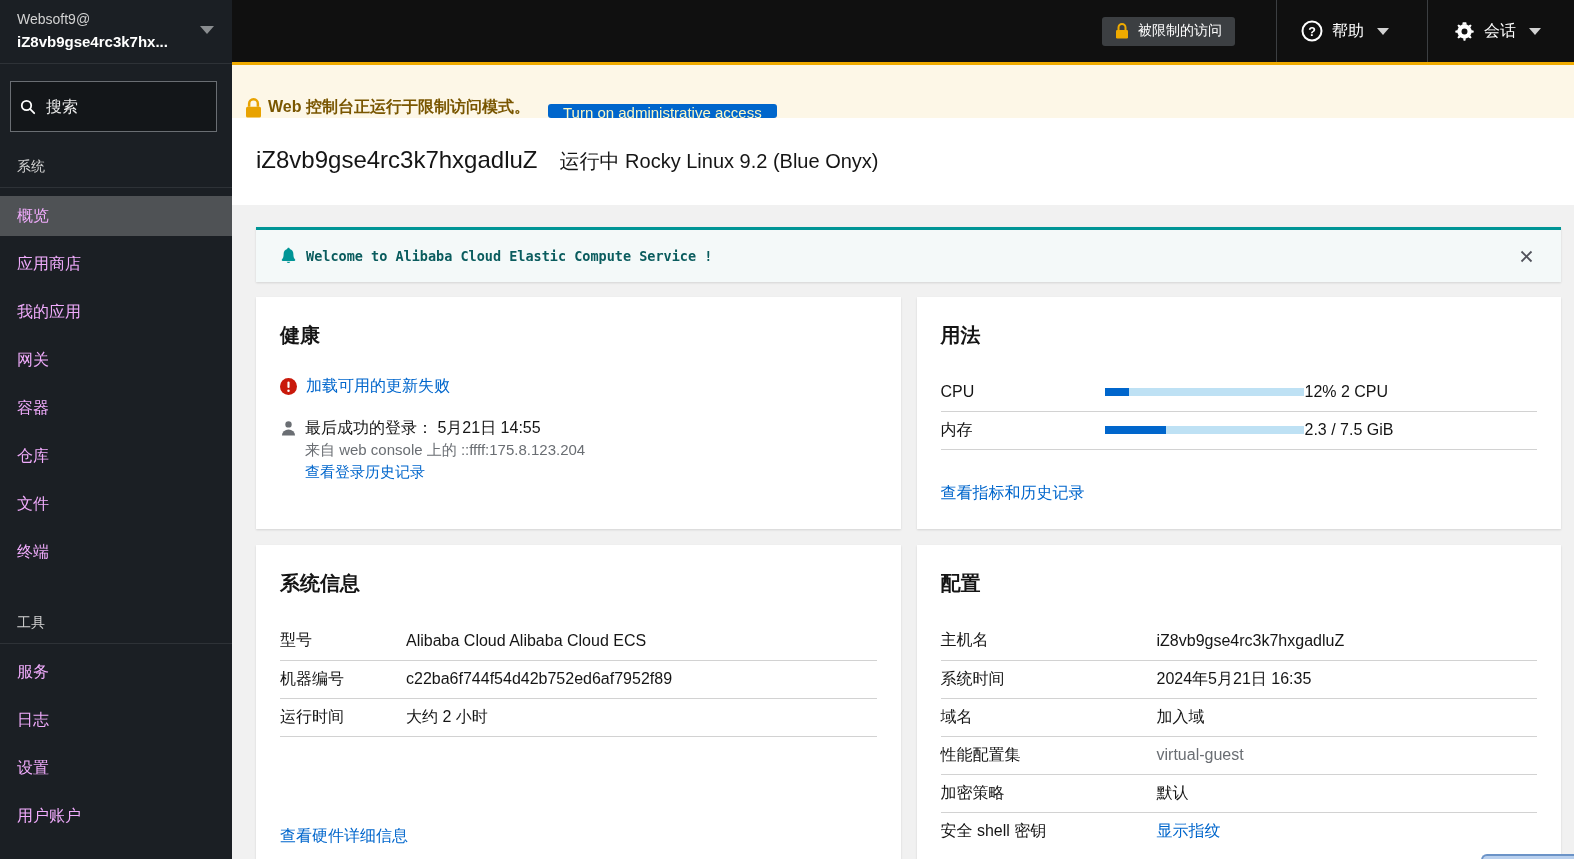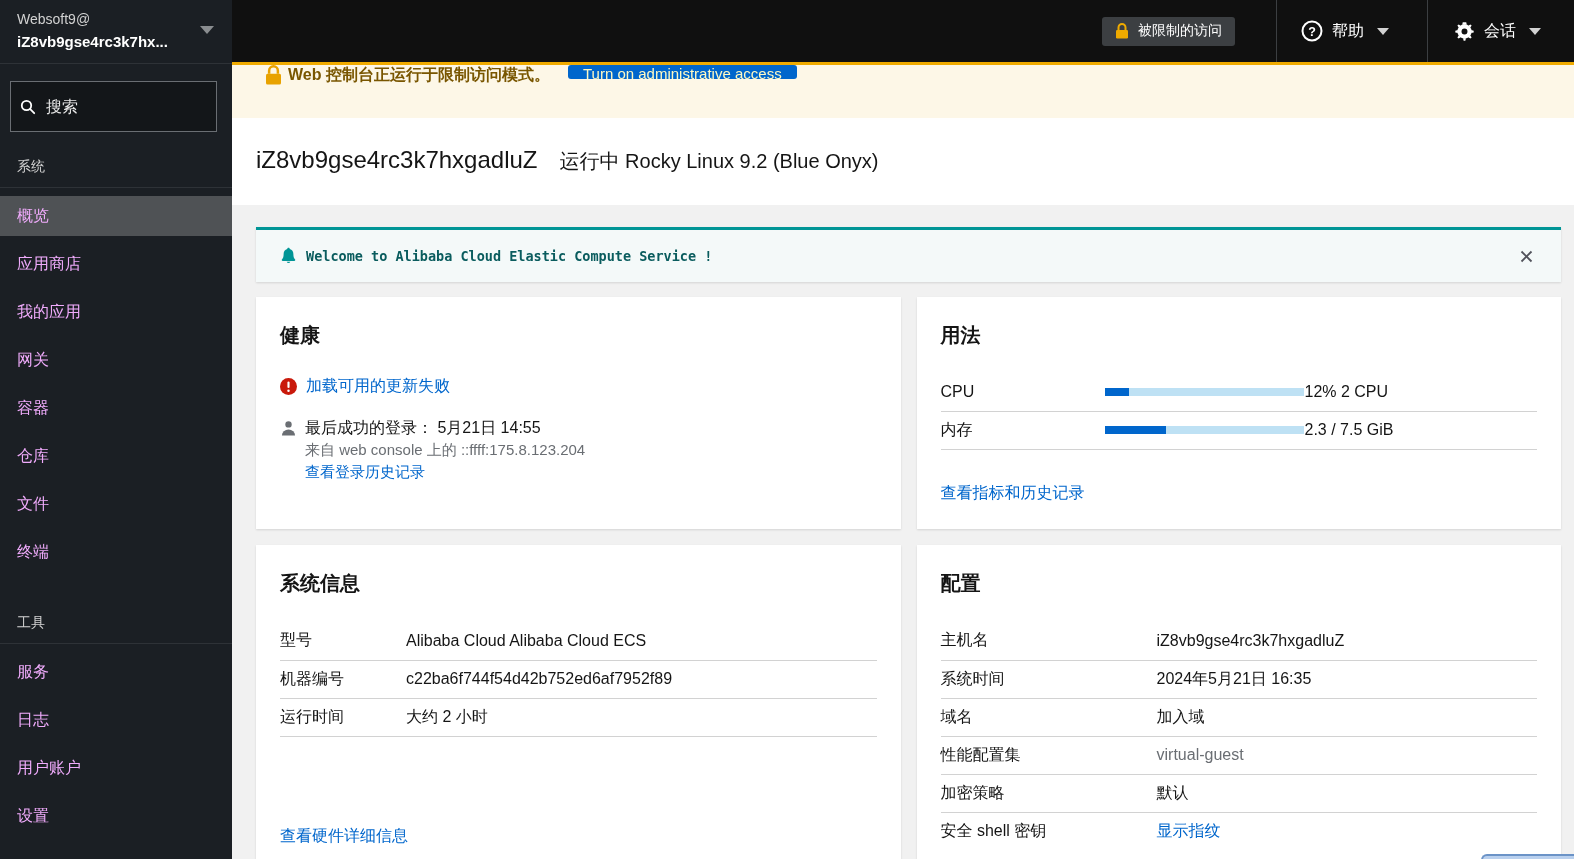--- a/index.html
+++ b/index.html
@@ -36,21 +36,21 @@
 
   
   .masthead { height:65px; background:#101010; border-bottom:3px solid #f0ab00; display:flex; align-items:center; justify-content:flex-end; color:#fff; }
   .restricted-badge { display:flex; align-items:center; height:29px; background:#3c3f42; border-radius:3px; padding:0 13px; gap:9px; font-size:14px; color:#fff; cursor:pointer; margin-right:41px; }
   .mast-divider { width:1px; height:62px; background:#3c3f42; }
   .mast-item { display:flex; align-items:center; gap:9px; font-size:16px; color:#fff; padding:0 38px 0 24px; height:62px; cursor:pointer; }
   .mast-item.session { padding:0 33px 0 26px; }
   .mast-item .caret { border-left-width:6px; border-right-width:6px; border-top-width:7px; border-top-color:#d2d2d2; margin-left:4px; }
 
   
-  .limited-banner { height:53px; background:#fdf7e7; display:flex; align-items:flex-start; padding-left:32px; }
+  .limited-banner { height:53px; background:#fdf7e7; display:flex; align-items:flex-end; padding-left:12px; }
   .limited-text { color:#795600; font-weight:700; font-size:16px; margin-left:5px; }
   .admin-btn { margin-left:18px; height:14px; background:#0066cc; color:#fef9c3; border:none; border-radius:3px; font-size:15px; padding:0 15px; font-family:inherit; cursor:pointer; }
 
   
   .page-header { height:87px; background:#fff; display:flex; align-items:baseline; padding:26px 0 0 24px; }
   .page-title { font-size:24px; font-weight:400; color:#151515; line-height:32px; }
   .page-subtitle { font-size:20px; margin-left:22px; color:#151515; }
 
   
   .content { flex:1; background:#f1f1f1; padding:22px 13px 0 24px; overflow:hidden; }
@@ -131,22 +131,22 @@
           <li>仓库</li>
           <li>文件</li>
           <li>终端</li>
         </ul>
       </div>
       <div class="nav-section">
         <div class="nav-section-title">工具</div>
         <ul>
           <li>服务</li>
           <li>日志</li>
+          <li>设置</li>
           <li>用户账户</li>
-          <li>设置</li>
         </ul>
       </div>
     </div>
   </nav>
 
   <div class="main">
 
     <header class="masthead">
       <div class="restricted-badge">
         <svg width="14" height="16" viewBox="0 0 14 16">

